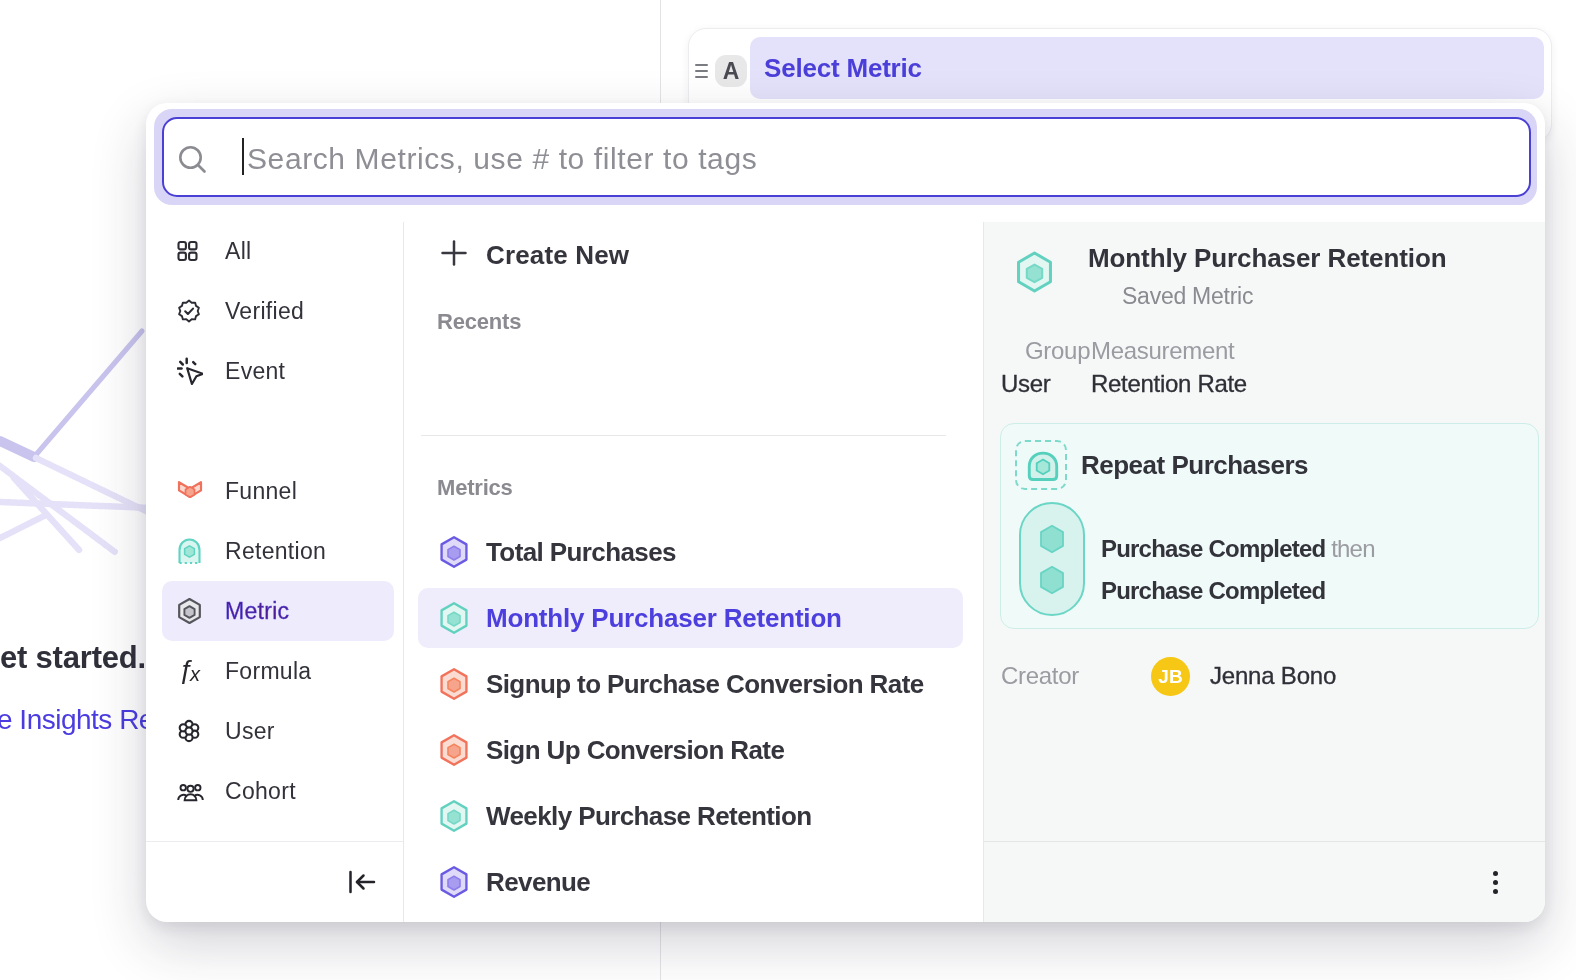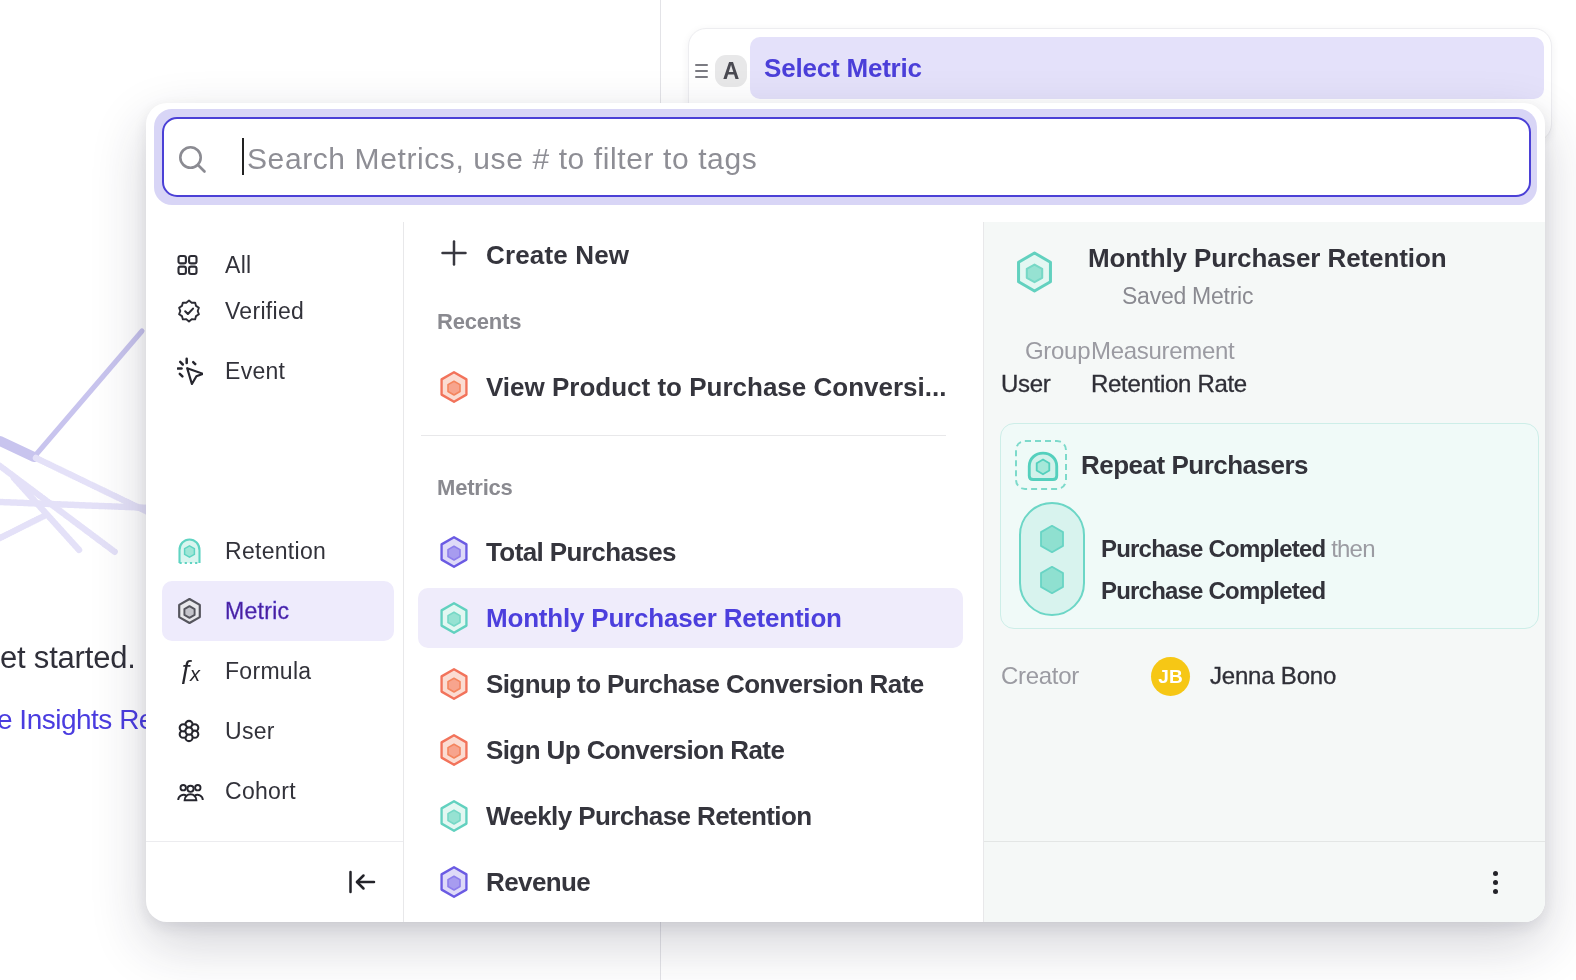--- a/index.html
+++ b/index.html
@@ -3,21 +3,21 @@
 <meta charset="utf-8">
 <style>
   * { margin:0; padding:0; box-sizing:border-box; }
   html,body { width:1576px; height:980px; overflow:hidden; background:#fff;
     font-family:"Liberation Sans", sans-serif; }
   .abs { position:absolute; }
   #page { position:relative; width:1576px; height:980px; }
   .vline { left:660px; top:0; width:1px; height:980px; background:#e3e3e7; }
 
   
-  .cut-head { left:0px; top:640px; font-size:31px; font-weight:400; color:#30303a; letter-spacing:-0.2px; }
+  .cut-head { left:0px; top:640px; font-size:31px; font-weight:700; color:#30303a; letter-spacing:-0.2px; }
   .cut-link { left:-3px; top:704px; font-size:28px; letter-spacing:-0.5px; font-weight:400; color:#4a3ce0; }
 
   
   .topcard { left:688px; top:28px; width:864px; height:114px; background:#fff;
     border:1px solid #ededf0; border-radius:18px; box-shadow:0 2px 8px rgba(30,30,50,.06); }
   .drag { left:6px; top:35px; width:13px; height:14px; }
   .drag i { position:absolute; left:0; width:13px; height:1.7px; background:#7b7b82; border-radius:1px; }
   .abadge { left:26px; top:26px; width:32px; height:32px; background:#e8e8e9; border-radius:11px;
     color:#4a4a52; font-size:23px; font-weight:700; text-align:center; line-height:32px; }
   .pill { left:61px; top:8px; width:794px; height:62px; background:#e4e1fa; border-radius:10px; }
@@ -129,21 +129,21 @@
       <path d="M20 20 L26.5 26.5" stroke="#8b8b92" stroke-width="2.6" stroke-linecap="round"></path>
     </svg>
     <div class="abs caret"></div>
     <div class="abs pholder">Search Metrics, use # to filter to tags</div>
 
     <div class="abs rightpanel"></div>
     <div class="abs colsep1"></div>
 
     <div class="abs sidesep"></div>
 
-    <div class="abs siderow" style="top:132px">
+    <div class="abs siderow" style="top:118px">
         <svg class="ic" width="21" height="21" viewBox="0 0 21 21">
           <g fill="none" stroke="#2c2c34" stroke-width="2.1">
             <rect x="1.5" y="1.5" width="7.4" height="7.4" rx="2"></rect>
             <rect x="12.1" y="1.5" width="7.4" height="7.4" rx="2"></rect>
             <rect x="1.5" y="12.1" width="7.4" height="7.4" rx="2"></rect>
             <rect x="12.1" y="12.1" width="7.4" height="7.4" rx="2"></rect>
           </g>
         </svg>
         <span>All</span>
       </div>
@@ -159,20 +159,27 @@
           <g stroke="#26262e" stroke-width="2.5" stroke-linecap="round" fill="none">
             <path d="M9.7 1.8 v4.2"></path>
             <path d="M3.2 4.9 l2.6 2.6"></path>
             <path d="M16.2 5.2 l2 2"></path>
             <path d="M0.9 11.5 h3.6"></path>
             <path d="M2.8 16.8 l2.6 2.6"></path>
           </g>
           <path d="M10.2 11.2 L26 16.8 L19.4 19.3 L14.9 27 Z" fill="#fff" stroke="#26262e" stroke-width="2.2" stroke-linejoin="round"></path>
         </svg>
         <span>Event</span>
+      </div>
+    <div class="abs siderow" style="top:358px">
+        <svg class="ic" width="26" height="22" viewBox="0 0 26 22">
+          <path d="M2 2.2 L13 8.8 L24 2.2 V10.4 L13 17 L2 10.4 Z" fill="#fbd9cf" stroke="#f0715c" stroke-width="2.2" stroke-linejoin="round"></path>
+          <path d="M13 6.8 L17.5 9.4 V14.6 L13 17.2 L8.5 14.6 V9.4 Z" fill="#f7a48d" stroke="#f0715c" stroke-width="1.7" stroke-linejoin="round"></path>
+        </svg>
+        <span>Funnel</span>
       </div>
     <div class="abs siderow" style="top:418px">
         <svg class="ic" width="25" height="27" viewBox="0 0 25 27">
           <path d="M2.5 25.5 V12.7 C2.5 6.6 6.9 2 12.5 2 C18.1 2 22.5 6.6 22.5 12.7 V25.5" fill="#d9f5ef" stroke="#5fd4c2" stroke-width="2.1"></path>
           <path d="M2.5 25.5 H22.5" stroke="#5fd4c2" stroke-width="2.1" stroke-dasharray="2.2 3" fill="none"></path>
           <path d="M12.5 8.4 L17.4 11.2 V16.8 L12.5 19.6 L7.6 16.8 V11.2 Z" fill="#9fe6d6" stroke="#5fd4c2" stroke-width="1.5"></path>
         </svg>
         <span>Retention</span>
       </div>
     <div class="abs siderow sel" style="top:478px">
@@ -225,26 +232,20 @@
       </svg>
 
     <svg class="abs" style="left:295px;top:137px" width="26" height="26" viewBox="0 0 26 26">
         <g stroke="#383840" stroke-width="2.5" stroke-linecap="round">
           <path d="M13 1.5 V24.5"></path>
           <path d="M1.5 13 H24.5"></path>
         </g>
       </svg>
     <div class="abs" style="left:340px;top:137px;font-size:26px;font-weight:700;letter-spacing:0.15px;color:#35353d">Create New</div>
     <div class="abs mid-label" style="top:206px">Recents</div>
-    <div class="abs midrow" style="top:254px">
-        <svg class="hex hex-o" width="30" height="36" viewBox="0 0 28 32">
-          <use href="#hexb"></use>
-        </svg>
-        <span style="letter-spacing:0">View Product to Purchase Conversi...</span>
-      </div>
     <div class="abs middiv"></div>
     <div class="abs mid-label" style="top:372px">Metrics</div>
     <div class="abs midrow" style="top:419px">
         <svg class="hex hex-p" width="30" height="36" viewBox="0 0 28 32">
           <use href="#hexb"></use>
         </svg>
         <span>Total Purchases</span>
       </div>
     <div class="abs midrow sel" style="top:485px">
         <svg class="hex hex-t" width="30" height="36" viewBox="0 0 28 32">

